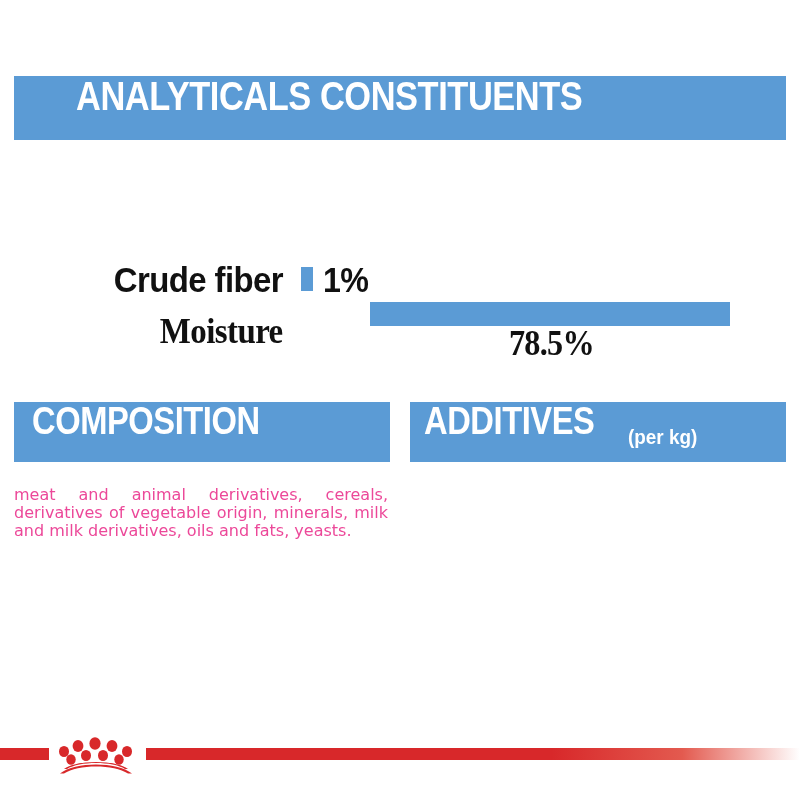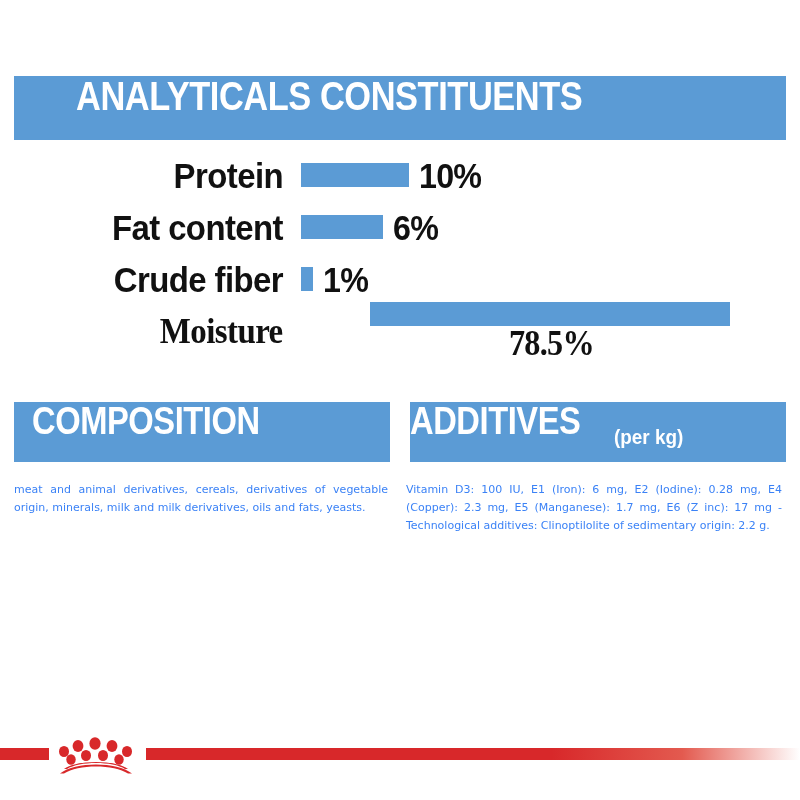--- a/index.html
+++ b/index.html
@@ -60,20 +60,21 @@
   }
   #composition-banner .banner-title {
     font-size: 38px;
   }
 
   #additives-banner {
     left: 410px;
     top: 402px;
     width: 376px;
     height: 60px;
+    padding-left: 14px;
   }
   #additives-banner .banner-title {
     font-size: 38px;
   }
   #additives-banner .banner-sub {
     color: #ffffff;
     font-weight: 700;
     font-size: 21px;
     line-height: 1;
     white-space: nowrap;
@@ -138,23 +139,23 @@
   }
   .chart-row.wide .row-bar-wrap {
     width: 500px;
     flex-direction: column;
   }
 
   
   .body-text {
     position: absolute;
     font-family: "DejaVu Sans", sans-serif;
-    font-size: 11px;
+    font-size: 16px;
     line-height: 18px;
-    color: #3b82f6;
+    color: #ec4899;
     text-align: justify;
     box-sizing: border-box;
   }
   #composition-text {
     left: 14px;
     top: 470px;
     width: 374px;
   }
   #additives-text {
     left: 406px;
@@ -197,34 +198,20 @@
 </head>
 <body>
 
 <div class="page">
 
   <div class="banner" id="analyticals-banner">
     <span class="banner-title">ANALYTICALS CONSTITUENTS</span>
   </div>
 
   <div id="nutrition-chart">
-      <div class="chart-row" style="top: 0px;">
-        <div class="row-label">Protein</div>
-        <div class="row-bar-wrap">
-          <div class="row-bar" style="width: 108px;"></div>
-          <div class="row-value">10%</div>
-        </div>
-      </div>
-      <div class="chart-row" style="top: 52px;">
-        <div class="row-label">Fat content</div>
-        <div class="row-bar-wrap">
-          <div class="row-bar" style="width: 82px;"></div>
-          <div class="row-value">6%</div>
-        </div>
-      </div>
       <div class="chart-row" style="top: 104px;">
         <div class="row-label">Crude fiber</div>
         <div class="row-bar-wrap">
           <div class="row-bar" style="width: 12px;"></div>
           <div class="row-value">1%</div>
         </div>
       </div>
       <div class="chart-row wide" style="top: 156px; font-family: Liberation Serif, serif;">
         <div class="row-label">Moisture</div>
         <div class="row-bar-wrap">
@@ -238,21 +225,20 @@
     <span class="banner-title">COMPOSITION</span>
   </div>
 
   <p class="body-text" id="composition-text">meat and animal derivatives, cereals, derivatives of vegetable origin, minerals, milk and milk derivatives, oils and fats, yeasts.</p>
 
   <div class="banner" id="additives-banner">
     <span class="banner-title">ADDITIVES</span>
     <span class="banner-sub">(per kg)</span>
   </div>
 
-  <p class="body-text" id="additives-text">Vitamin D3: 100 IU, E1 (Iron): 6 mg, E2 (Iodine): 0.28 mg, E4 (Copper): 2.3 mg, E5 (Manganese): 1.7 mg, E6 (Z inc): 17 mg - Technological additives: Clinoptilolite of sedimentary origin: 2.2 g.</p>
 
   <div id="brand-footer">
     <div class="rule-left"></div>
     <div class="rule-right"></div>
     <svg id="crown-icon" viewBox="0 0 86 40">
       <g fill="#d8282a">
 
         <ellipse cx="9" cy="16.5" rx="5.0" ry="5.6"></ellipse>
         <ellipse cx="23" cy="11.0" rx="5.4" ry="6.0"></ellipse>
         <ellipse cx="40" cy="8.5" rx="5.6" ry="6.2"></ellipse>

